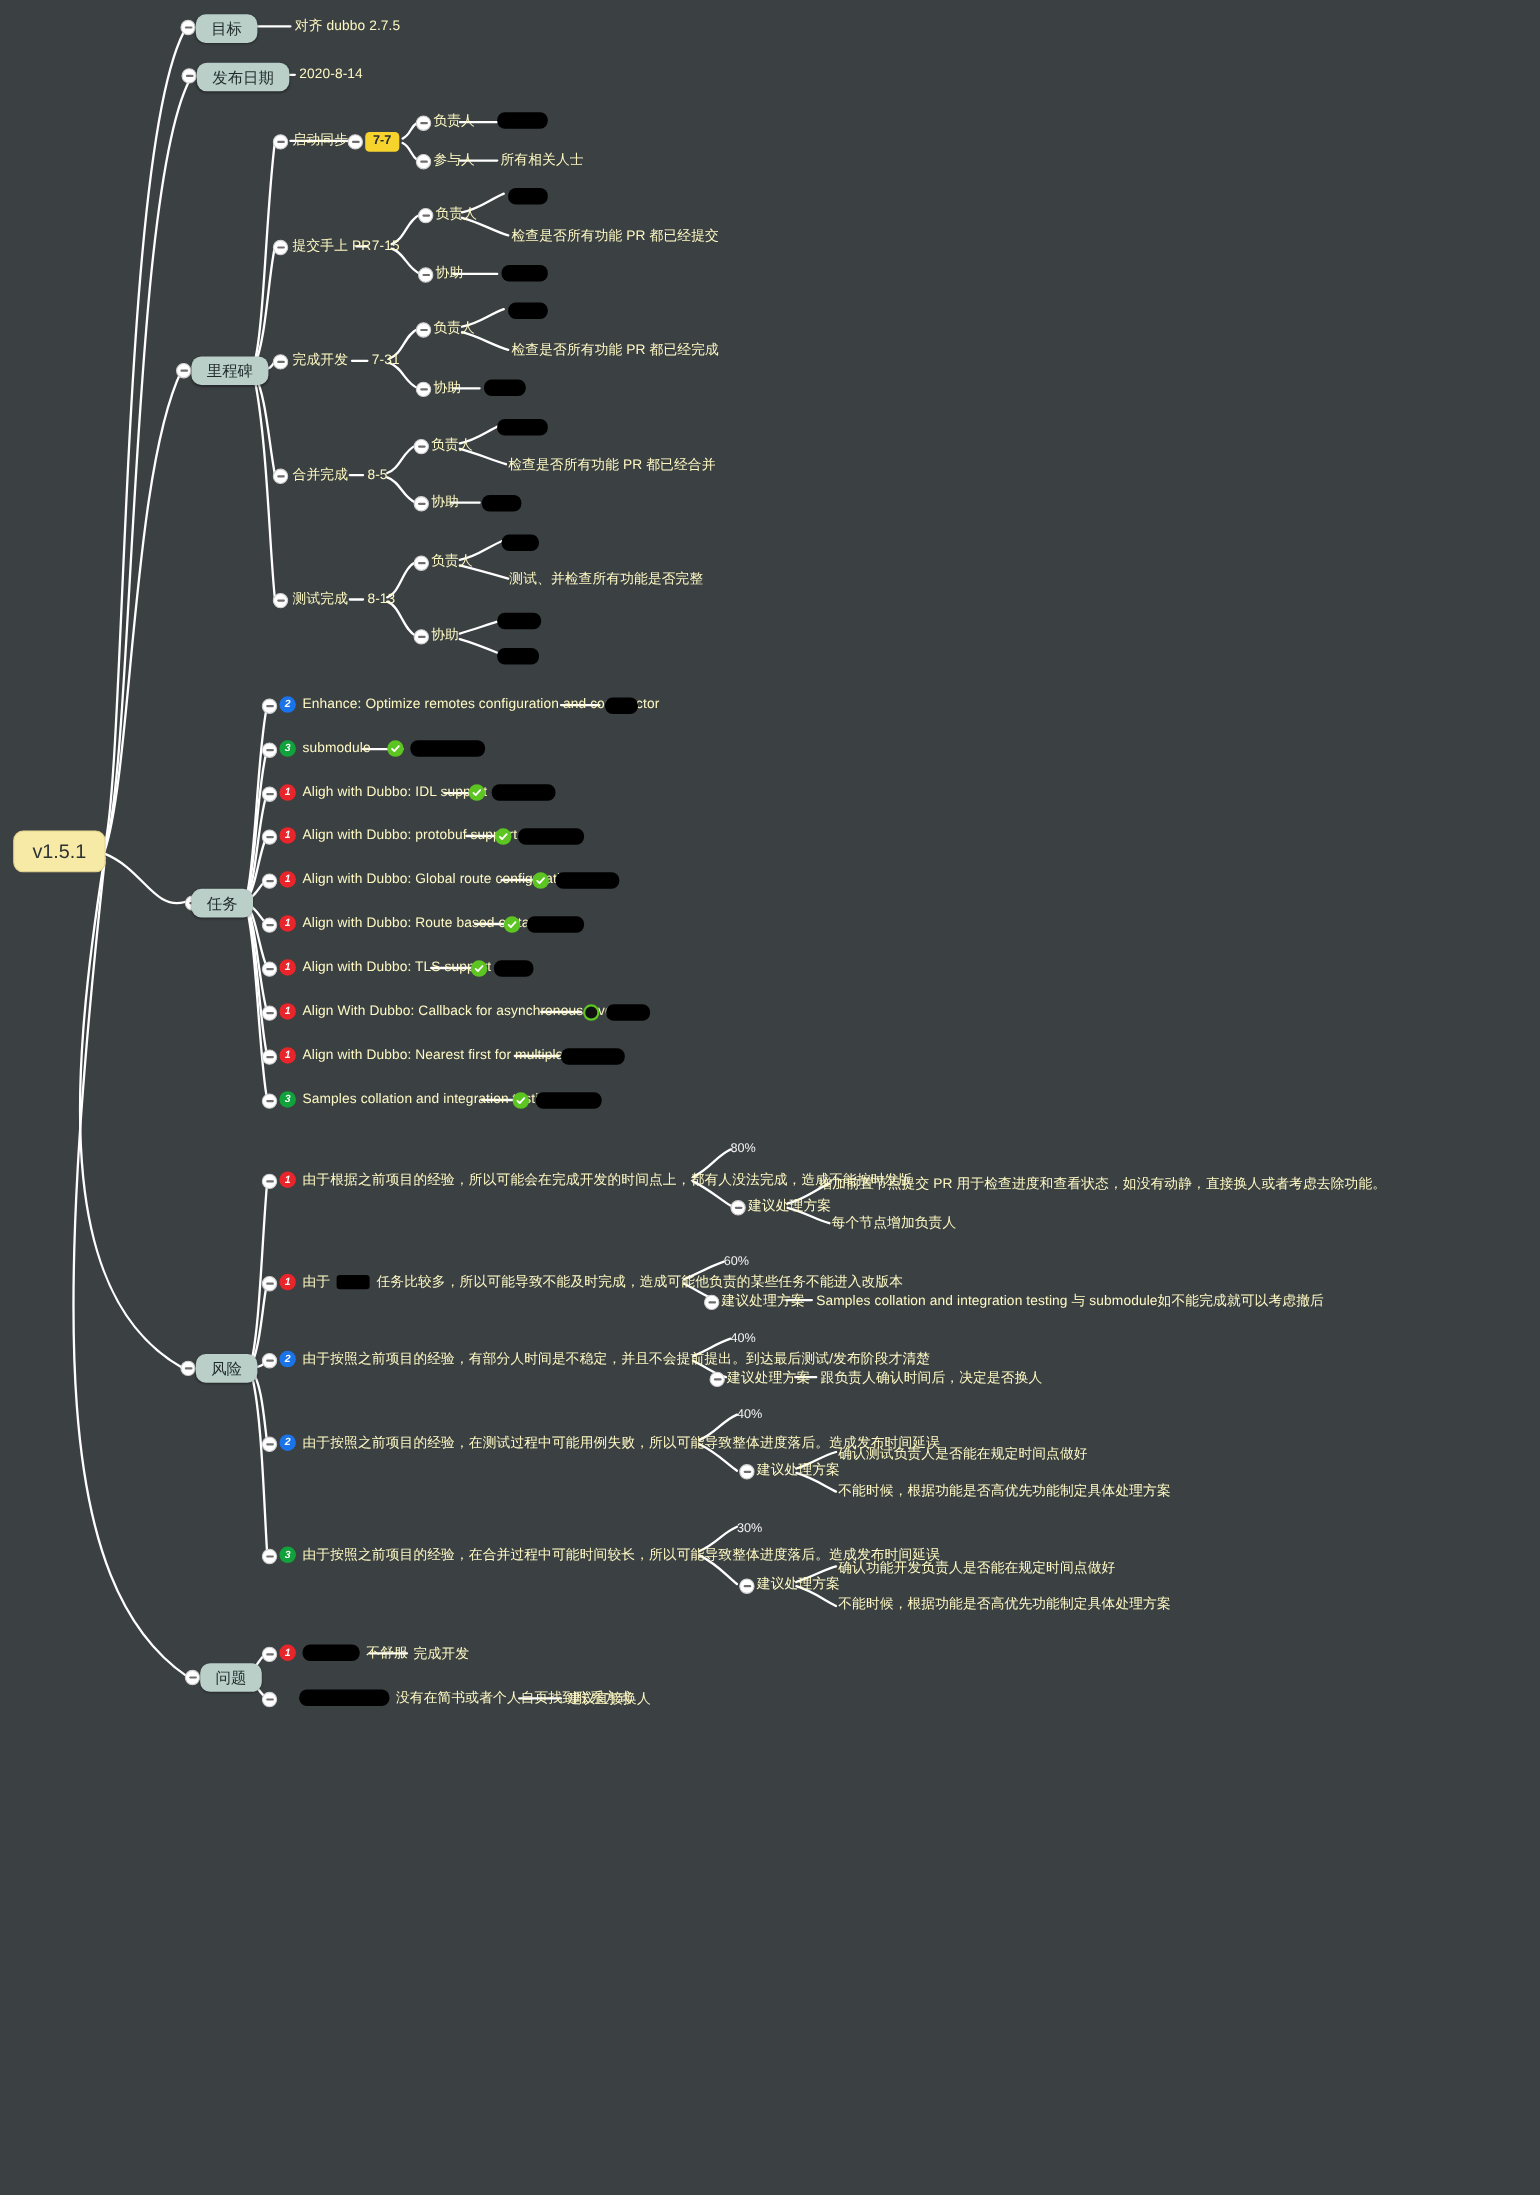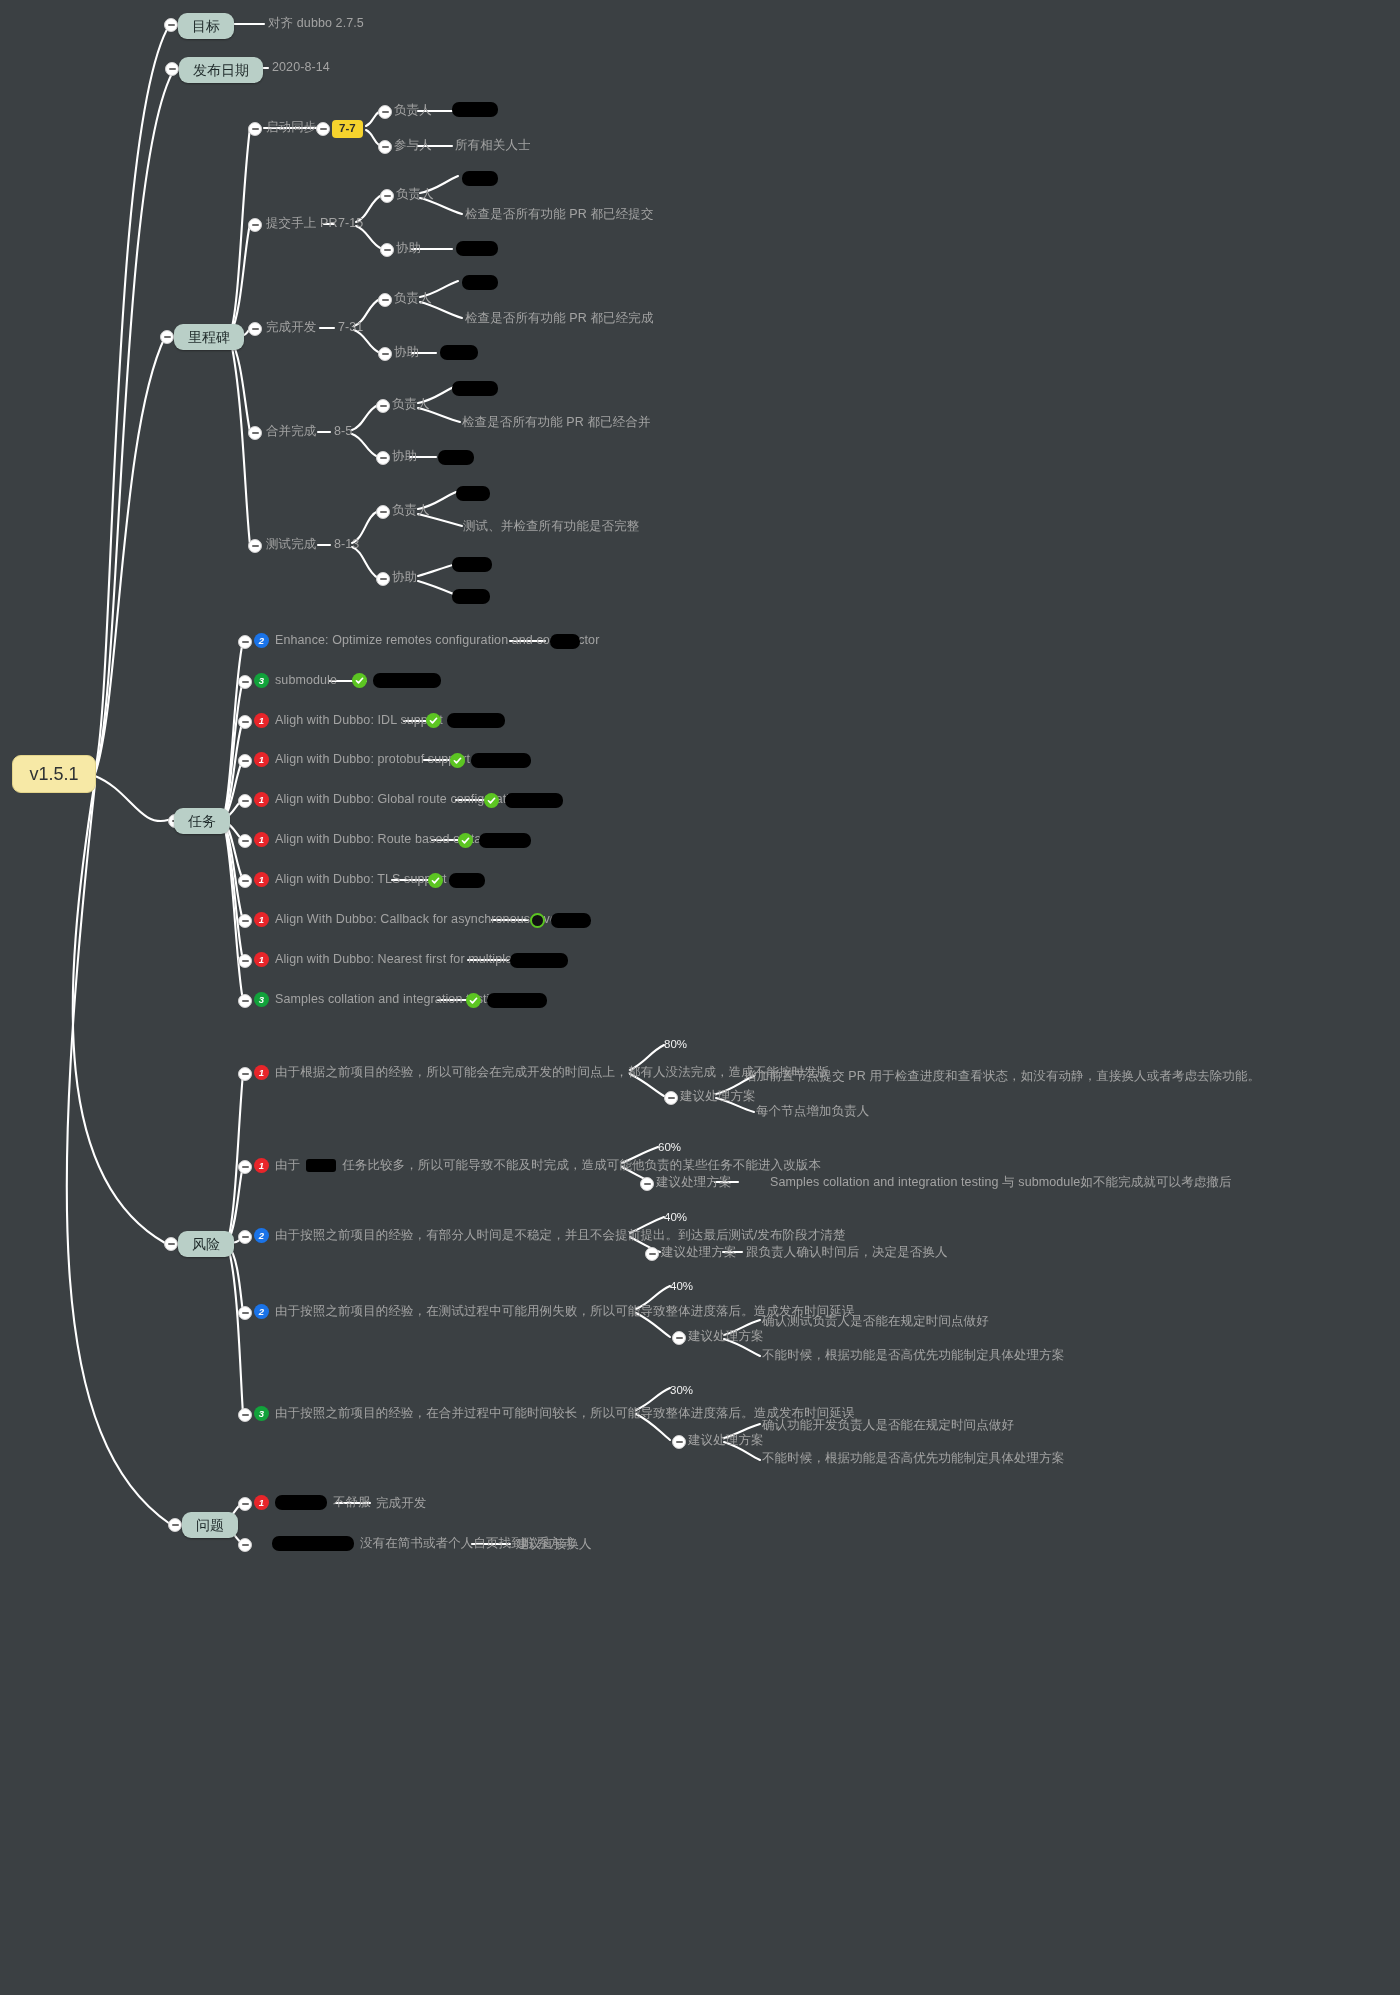--- a/index.html
+++ b/index.html
@@ -9,21 +9,21 @@
     font-family:"Liberation Sans","DejaVu Sans",sans-serif;
     color:#f2f2f2;
     overflow:hidden;
     position:relative;
   }
   #canvas{position:absolute;inset:0;width:1400px;height:1995px;}
   svg.edges{position:absolute;left:0;top:0;width:1400px;height:1995px;pointer-events:none;}
   svg.edges path,svg.edges line{fill:none;stroke:#ffffff;stroke-width:2.1;stroke-linecap:round;}
 
   .node{position:absolute;white-space:nowrap;display:flex;align-items:center;gap:6px;}
-  .node .txt{font-size:12.5px;line-height:1;color:#a3a3a3;letter-spacing:.1px;}
+  .node .txt{font-size:12.5px;line-height:1;color:#fef9c3;letter-spacing:.1px;}
 
   
   .root{
     left:12px;top:755px;width:82px;height:36px;
     background:#f7e9a6;border:1px solid #e3d48b;border-radius:9px;
     display:flex;align-items:center;justify-content:center;
     color:#2f3234;font-size:18px;
   }
 
   
@@ -507,21 +507,21 @@
     <span class="redact" style="width:30px"></span>
     <span class="txt">任务比较多，所以可能导致不能及时完成，造成可能他负责的某些任务不能进入改版本</span>
   </div>
   <div class="node" style="left:658px;top:1141px;">
     <span class="pct">60%</span>
   </div>
   <div class="dot" style="left:640px;top:1177px;"></div>
   <div class="node" style="left:656px;top:1176px;">
     <span class="txt">建议处理方案</span>
   </div>
-  <div class="node" style="left:742px;top:1176px;margin-left:28px;">
+  <div class="node" style="left:742px;top:1176px;">
     <span class="txt">Samples collation and integration testing 与 submodule如不能完成就可以考虑撤后</span>
   </div>
 
   <div class="dot" style="left:238px;top:1230px;"></div>
   <div class="node" style="left:254px;top:1228px;">
     <span class="pri p2">2</span>
     <span class="txt">由于按照之前项目的经验，有部分人时间是不稳定，并且不会提前提出。到达最后测试/发布阶段才清楚</span>
   </div>
   <div class="node" style="left:664px;top:1211px;">
     <span class="pct">40%</span>

